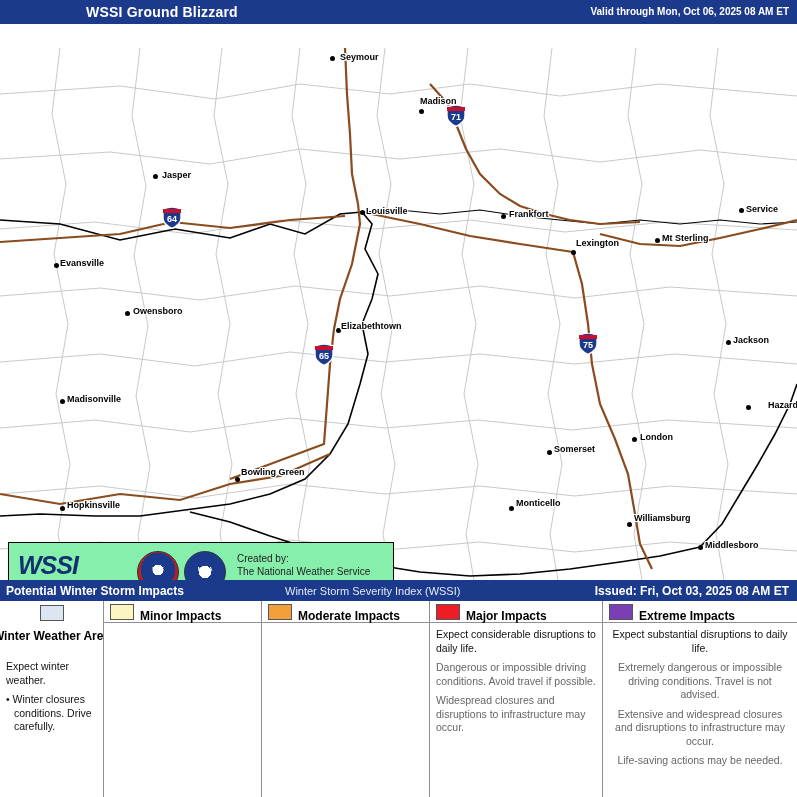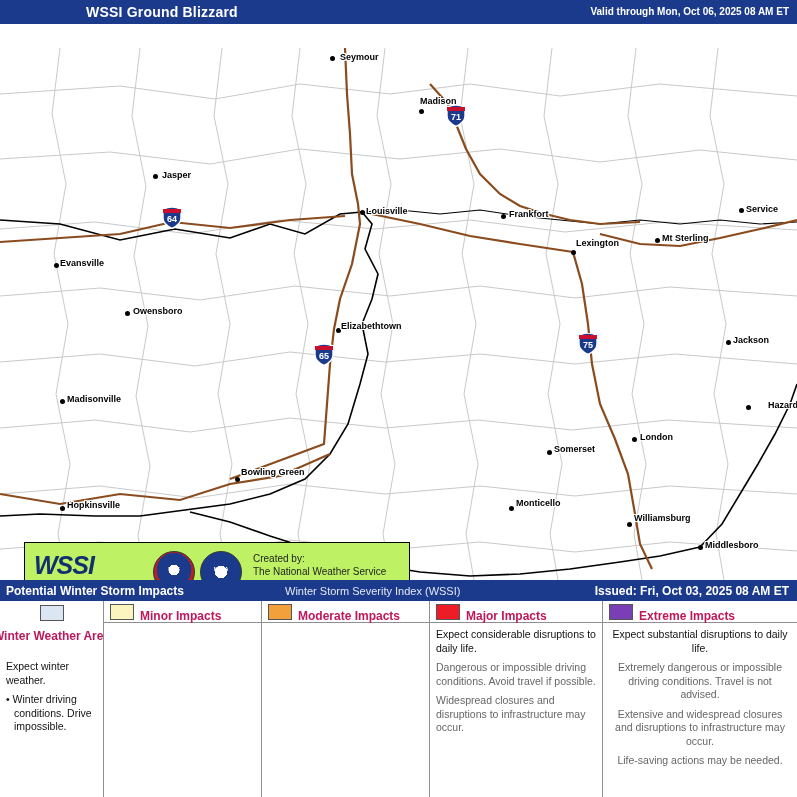--- a/index.html
+++ b/index.html
@@ -50,22 +50,22 @@
   .shield{
     position:absolute;width:20px;height:22px;
   }
   .shield .num{
     position:absolute;left:0;top:7px;width:20px;text-align:center;
     font-size:9px;font-weight:bold;color:#fff;
   }
 
   
   .logobox{
-    position:absolute;left:24px;top:518px;width:386px;height:55px;
-    background:#bef264;border:1px solid #000;
+    position:absolute;left:8px;top:518px;width:386px;height:55px;
+    background:#86efac;border:1px solid #000;
     box-sizing:border-box;
   }
   .logobox .wssi-word{
     position:absolute;left:9px;top:8px;
     font-size:25px;font-weight:bold;font-style:italic;color:#12306e;
     letter-spacing:-1px;
   }
   .logobox .wssi-sub{
     position:absolute;left:10px;top:36px;font-size:6px;color:#12306e;
     letter-spacing:.2px;
@@ -106,21 +106,21 @@
   .lg-col:last-child{border-right:none;text-align:center;}
   .lg-head{
     height:22px;display:flex;align-items:center;
     border-bottom:1px solid #8f8f8f;
     box-sizing:border-box;
   }
   .sw{
     width:22px;height:14px;margin:0 6px;border:1px solid #555;flex:none;
   }
   .lg-head .hl{
-    font-size:12px;font-weight:bold;color:#be185d;white-space:nowrap;margin-top:8px;
+    font-size:12px;font-weight:bold;color:#000000;white-space:nowrap;margin-top:8px;
   }
   .lg-body{padding:5px 6px 0 6px;font-size:10.5px;color:#111;line-height:13.5px;}
   .lg-body p{margin:0 0 6px 0;}
   .lg-body p.muted{color:#666;}
   .lg-body .bullet{padding-left:8px;text-indent:-8px;}
 
   .col0{width:104px;}
   .col1{width:158px;}
   .col2{width:168px;}
   .col3{width:173px;}
@@ -300,21 +300,21 @@
 
   <div class="legend">
 
     <div class="lg-col col0">
       <div class="lg-head">
         <div class="sw" style="background:#dbe6f2;"></div>
         <div class="hl">Winter Weather Area</div>
       </div>
       <div class="lg-body">
         <p>Expect winter weather.</p>
-        <p class="bullet">• <span>Winter driving conditions. Drive impossible.</span></p>
+        <p class="bullet">• <span>Winter closures conditions. Drive carefully.</span></p>
       </div>
     </div>
 
     <div class="lg-col col1">
       <div class="lg-head">
         <div class="sw" style="background:#fdf5bf;"></div>
         <div class="hl">Minor Impacts</div>
       </div>
     </div>
 

